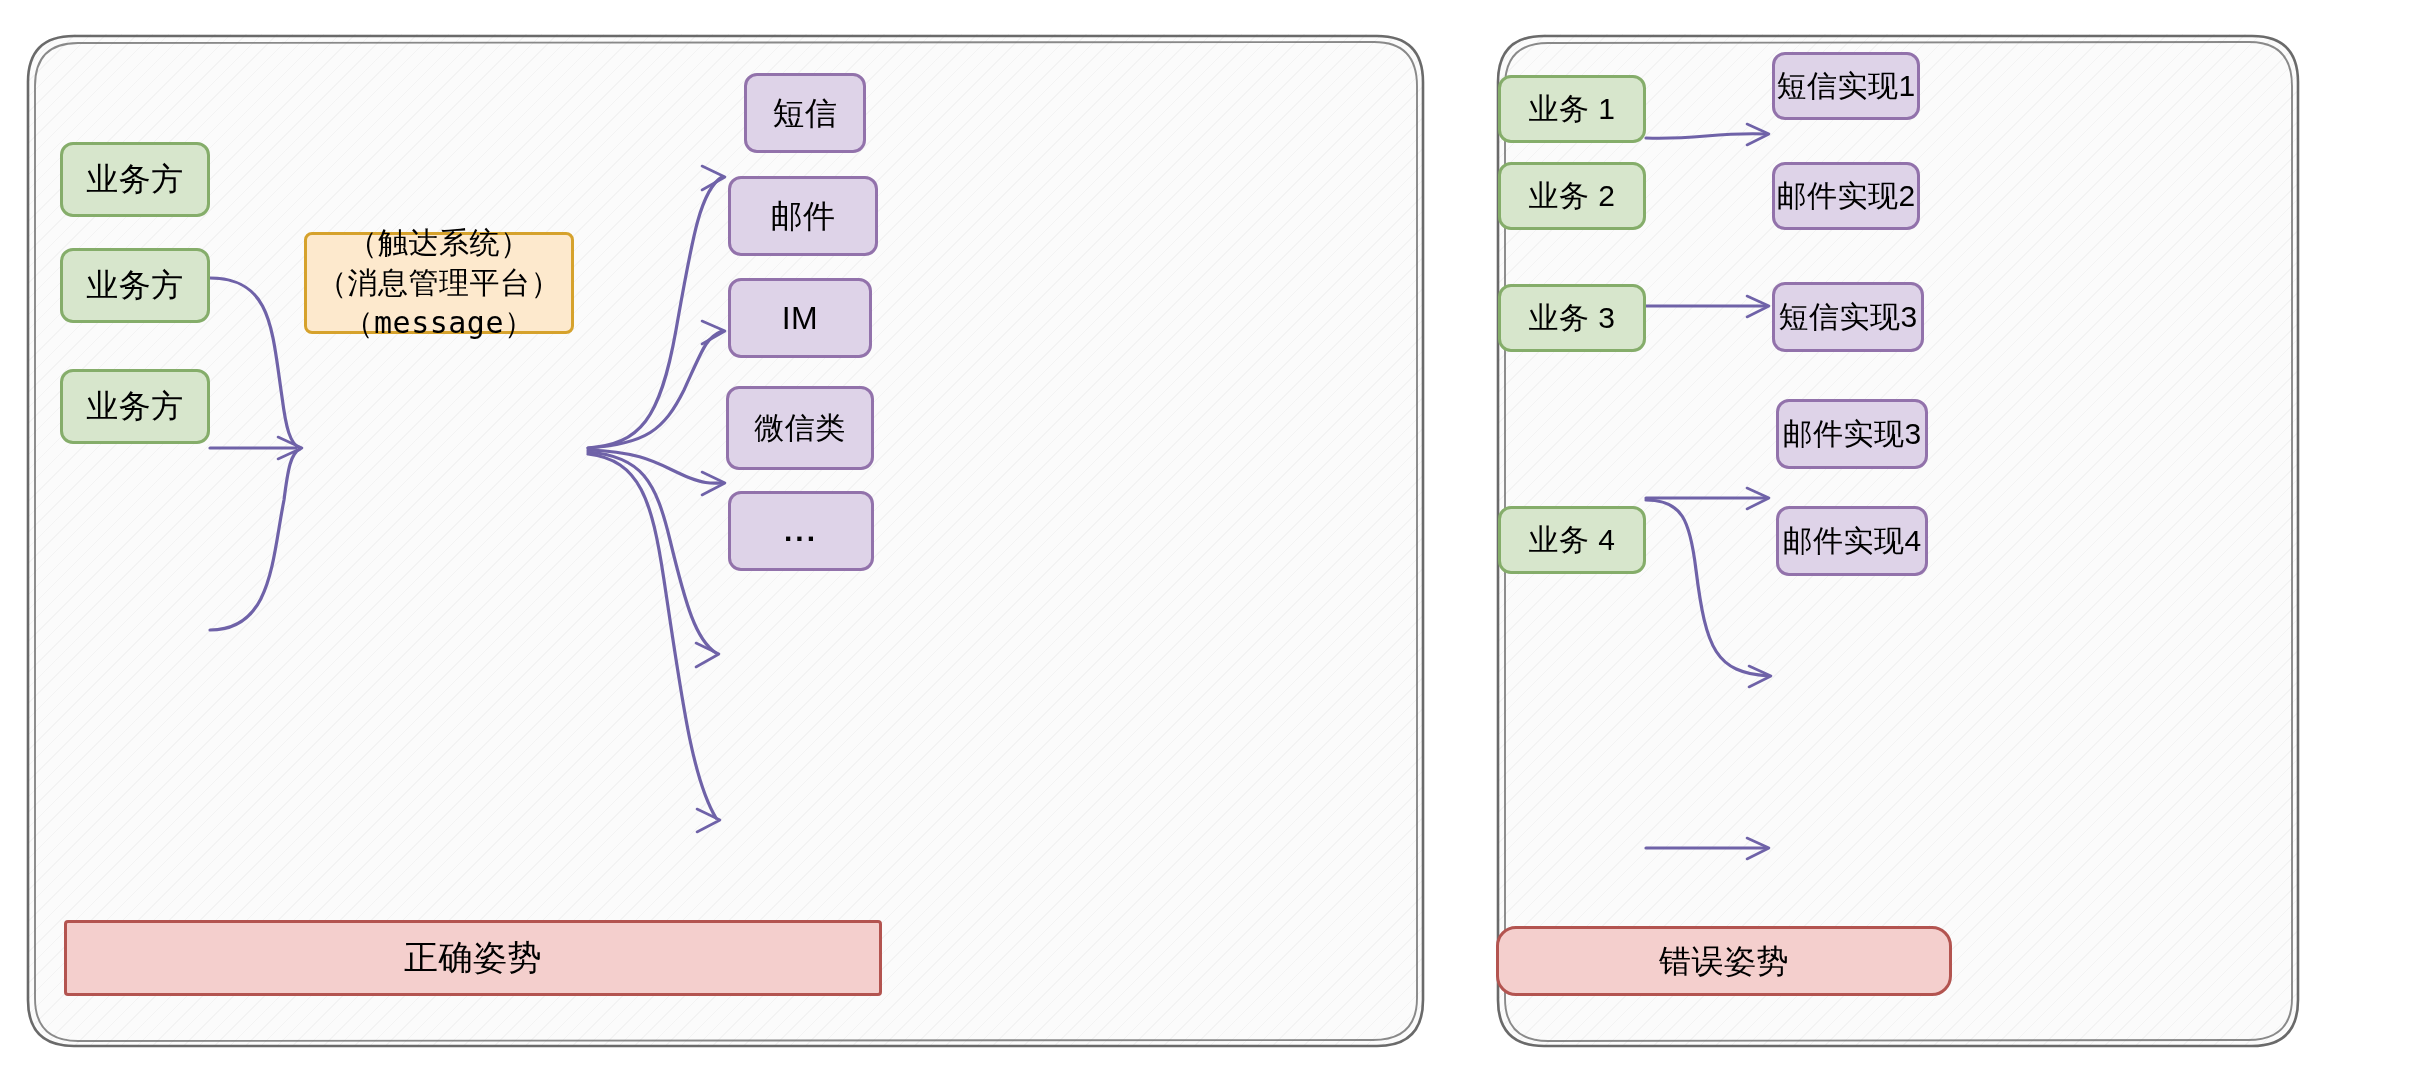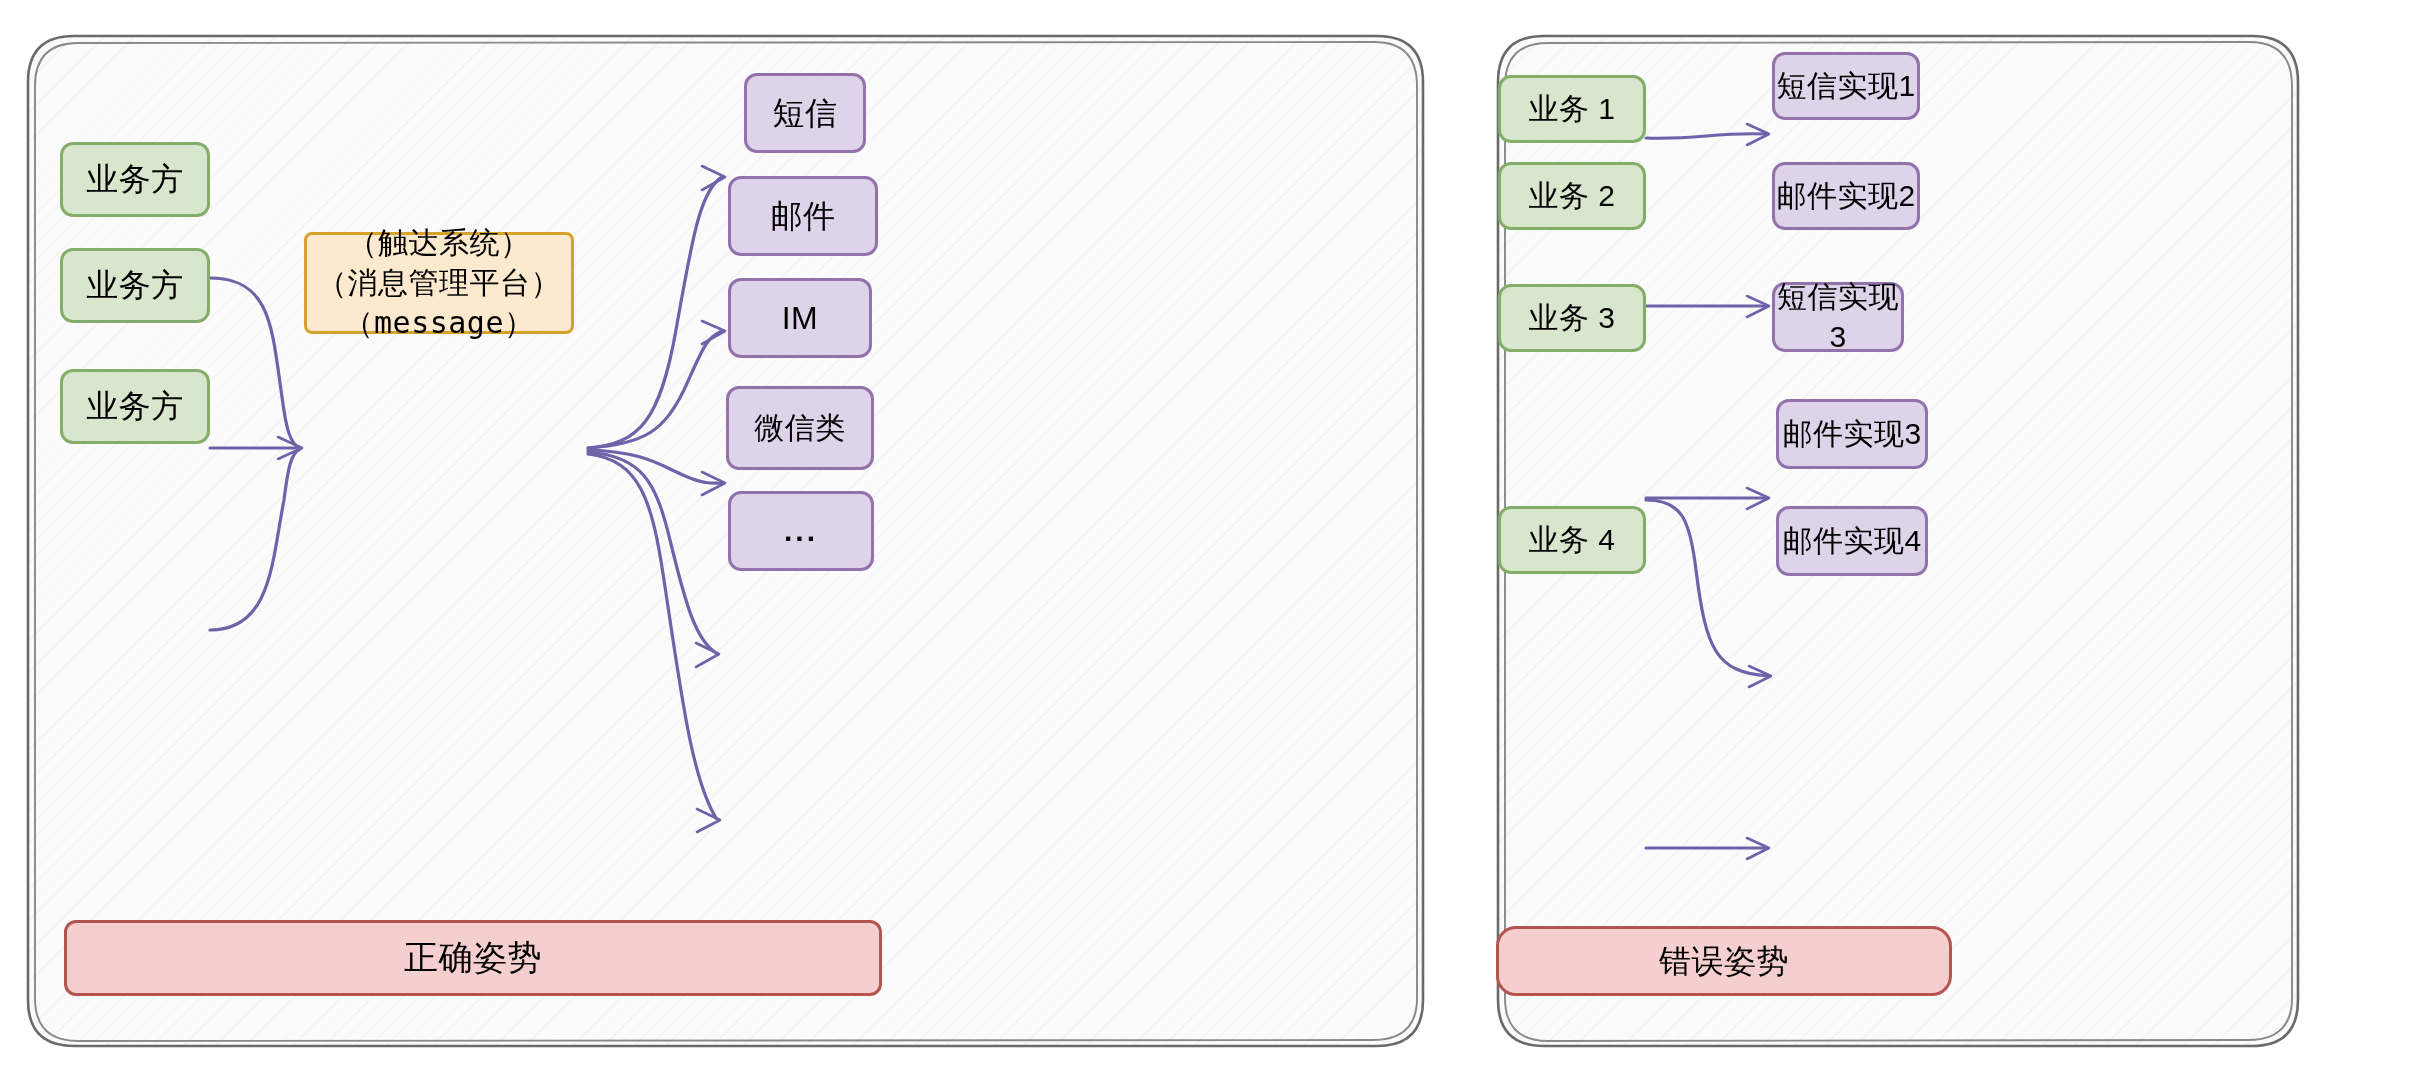--- a/index.html
+++ b/index.html
@@ -153,28 +153,28 @@
   <div class="node orange fs-30 mono" style="left:304px; top:232px; width:270px; height:102px; border-radius:8px;">（触达系统）
 （消息管理平台）
 （message）</div>
 
   <div class="node purple fs-32" style="left:728px; top:73px; width:122px; height:80px;margin-left:16px;">短信</div>
   <div class="node purple fs-32" style="left:728px; top:176px; width:150px; height:80px;">邮件</div>
   <div class="node purple fs-32" style="left:728px; top:278px; width:144px; height:80px;text-align:center;">IM</div>
   <div class="node purple fs-30" style="left:726px; top:386px; width:148px; height:84px;">微信类</div>
   <div class="node purple fs-30 dots" style="left:728px; top:491px; width:146px; height:80px;">...</div>
 
-  <div class="node red fs-34" style="left: 64px; width: 818px; height: 76px; border-radius: 12px; top: 920px;">正确姿势</div>
+  <div class="node red fs-34" style="left: 64px; width: 818px; height: 76px; border-radius: 4px; top: 920px;">正确姿势</div>
 
   <div class="node green fs-30" style="left: 1498px; top: 54px; width: 148px; height: 68px; margin-top: 21px;">业务 1</div>
   <div class="node green fs-30" style="left: 1498px; top: 162px; width: 148px; height: 68px;">业务 2</div>
   <div class="node green fs-30" style="left: 1498px; top: 284px; width: 148px; height: 68px;">业务 3</div>
   <div class="node green fs-30" style="left: 1498px; top: 506px; width: 148px; height: 68px;">业务 4</div>
 
   <div class="node purple fs-30" style="left: 1772px; top: 52px; width: 148px; height: 68px;">短信实现1</div>
   <div class="node purple fs-30" style="left: 1772px; top: 162px; width: 148px; height: 68px;">邮件实现2</div>
-  <div class="node purple fs-30" style="left: 1772px; top: 282px; width: 132px; height: 70px;">短信实现3</div>
+  <div class="node purple fs-30" style="left: 1772px; top: 282px; width: 152px; height: 70px;">短信实现3</div>
   <div class="node purple fs-30" style="left: 1776px; top: 399px; width: 152px; height: 70px;">邮件实现3</div>
   <div class="node purple fs-30" style="left: 1776px; top: 506px; width: 152px; height: 70px;">邮件实现4</div>
 
   <div class="node red fs-32" style="left: 1496px; top: 926px; width: 456px; height: 70px; border-radius: 20px;">错误姿势</div>
 
 </div>
 
 </body></html>

